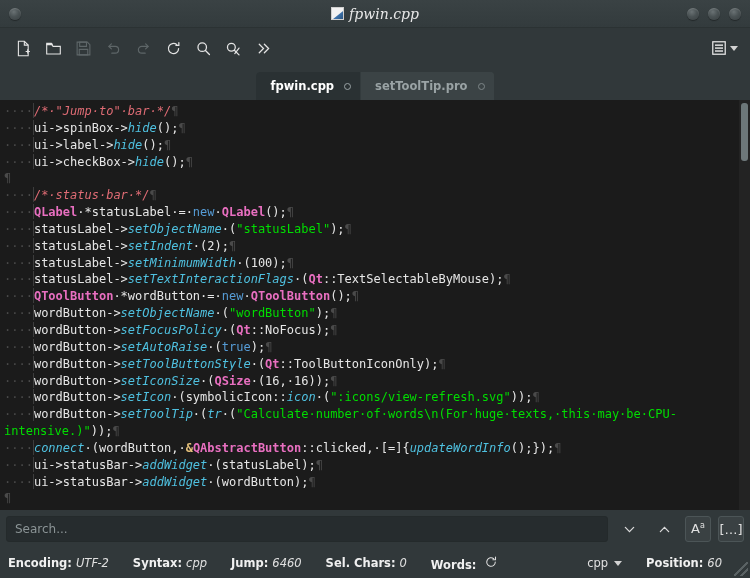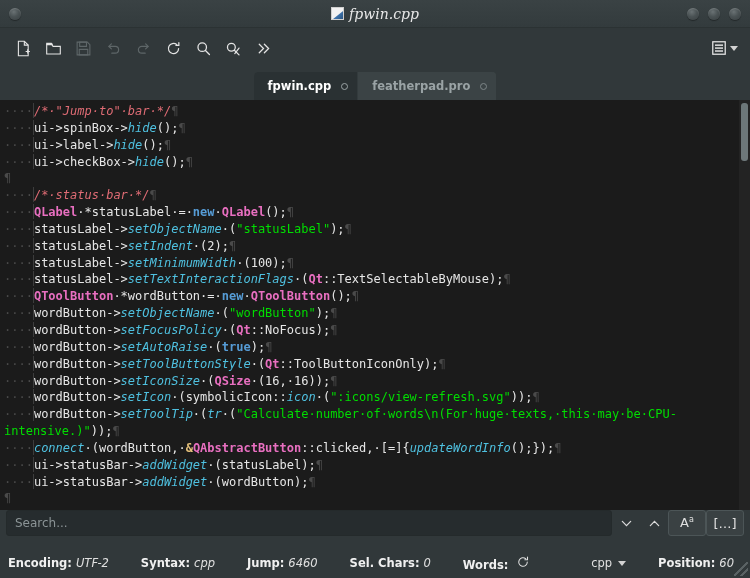--- a/index.html
+++ b/index.html
@@ -137,21 +137,21 @@
     line-height: 16.85px;
     color: #e6e6e6;
     white-space: pre-wrap;
     word-break: break-word;
     overflow: hidden;
   }
   .ln { padding-left: 4px; position: relative; }
   
   .c-cmt   { color: #e06c75; font-style: italic; }
   .c-type  { color: #e86fc0; font-weight: bold; }
-  .c-kw    { color: #569cd6; font-weight: bold; }
+  .c-kw    { color: #569cd6; font-weight: normal; }
   .c-fn    { color: #4fc1e0; font-style: italic; }
   .c-str   { color: #00dd00; }
   .c-plain { color: #e6e6e6; text-align: center; }
   .c-amp   { color: #e5c07b; font-weight: bold; }
   .ws      { color: #4a4a4a; }
   .pil     { color: #4a4a4a; }
   .guide {
     display: inline-block;
     width: 0; border-left: 1px solid #3d3d3d;
     height: 15px; vertical-align: -3px;
@@ -167,22 +167,22 @@
   }
   .vscroll-track {
     position: absolute; right: 0; top: 0; bottom: 0;
     width: 11px; background: #232323;
   }
 
   
   .searchbar {
     height: 38px; flex: 0 0 38px;
     background: #31383a;
-    display: flex; 
-    padding: 0 6px; gap: 0;
+    display: flex; align-items: center;
+    padding: 0 6px; gap: 7px;
   }
   .search-input {
     flex: 1 1 auto;
     height: 26px;
     background: #262c2e;
     border: 1px solid #242a2b;
     border-radius: 3px;
     color: #dcdcdc;
     font-size: 12px;
     font-family: "DejaVu Sans", sans-serif;
@@ -191,34 +191,34 @@
   }
   .search-input::placeholder { color: #8b9496; }
   .sb-btn {
     width: 28px; height: 26px;
     display: flex; align-items: center; justify-content: center;
     border-radius: 3px;
   }
   .sb-btn.framed {
     border: 1px solid #4c5557;
     background: #3a4143;
-    width: 38px;
+    width: 26px;
   }
   .sb-btn.framed .glyph {
     font-size: 13px; color: #e0e0e0;
     font-family: "DejaVu Sans", sans-serif;
     line-height: 1;
   }
 
   
   .statusbar {
     height: 30px; flex: 0 0 30px;
     background: #31383a;
     display: flex; align-items: center;
-    padding: 0 8px; gap: 16px;
+    padding: 0 8px; gap: 8px;
     font-size: 11.5px;
     color: #e8e8e8;
     position: relative;
   }
   .st-item { display: flex; align-items: baseline; gap: 4px; margin-right: 16px; }
   .st-key { font-weight: bold; color: #f0f0f0; }
   .st-val { font-style: italic; color: #e0e0e0; }
   .st-spacer { flex: 1; }
   .lang-sel {
     display: flex; align-items: center; gap: 6px;
@@ -331,21 +331,21 @@
     </div>
   </div>
 
   <div class="tabbar">
     <div class="tabs" id="tabs-host">
         <div class="tab active">
           <span>fpwin.cpp</span>
           <span class="tab-close"></span>
         </div>
         <div class="tab">
-          <span>featherpad.pro</span>
+          <span>setToolTip.pro</span>
           <span class="tab-close"></span>
         </div>
       </div>
   </div>
 
   <div class="editor-wrap">
     <div class="editor" id="editor-host"><div class="ln"><span class="ws">····</span><span class="guide"></span><span class="c-cmt">/*·"Jump·to"·bar·*/</span><span class="pil">¶</span></div><div class="ln"><span class="ws">····</span><span class="guide"></span><span class="c-plain">ui-&gt;spinBox-&gt;</span><span class="c-fn">hide</span><span class="c-plain">();</span><span class="pil">¶</span></div><div class="ln"><span class="ws">····</span><span class="guide"></span><span class="c-plain">ui-&gt;label-&gt;</span><span class="c-fn">hide</span><span class="c-plain">();</span><span class="pil">¶</span></div><div class="ln"><span class="ws">····</span><span class="guide"></span><span class="c-plain">ui-&gt;checkBox-&gt;</span><span class="c-fn">hide</span><span class="c-plain">();</span><span class="pil">¶</span></div><div class="ln"><span class="pil">¶</span></div><div class="ln"><span class="ws">····</span><span class="guide"></span><span class="c-cmt">/*·status·bar·*/</span><span class="pil">¶</span></div><div class="ln"><span class="ws">····</span><span class="guide"></span><span class="c-type">QLabel</span><span class="c-plain">·*statusLabel·=·</span><span class="c-kw">new</span><span class="c-plain">·</span><span class="c-type">QLabel</span><span class="c-plain">();</span><span class="pil">¶</span></div><div class="ln"><span class="ws">····</span><span class="guide"></span><span class="c-plain">statusLabel-&gt;</span><span class="c-fn">setObjectName</span><span class="c-plain">·(</span><span class="c-str">"statusLabel"</span><span class="c-plain">);</span><span class="pil">¶</span></div><div class="ln"><span class="ws">····</span><span class="guide"></span><span class="c-plain">statusLabel-&gt;</span><span class="c-fn">setIndent</span><span class="c-plain">·(2);</span><span class="pil">¶</span></div><div class="ln"><span class="ws">····</span><span class="guide"></span><span class="c-plain">statusLabel-&gt;</span><span class="c-fn">setMinimumWidth</span><span class="c-plain">·(100);</span><span class="pil">¶</span></div><div class="ln"><span class="ws">····</span><span class="guide"></span><span class="c-plain">statusLabel-&gt;</span><span class="c-fn">setTextInteractionFlags</span><span class="c-plain">·(</span><span class="c-type">Qt</span><span class="c-plain">::TextSelectableByMouse);</span><span class="pil">¶</span></div><div class="ln"><span class="ws">····</span><span class="guide"></span><span class="c-type">QToolButton</span><span class="c-plain">·*wordButton·=·</span><span class="c-kw">new</span><span class="c-plain">·</span><span class="c-type">QToolButton</span><span class="c-plain">();</span><span class="pil">¶</span></div><div class="ln"><span class="ws">····</span><span class="guide"></span><span class="c-plain">wordButton-&gt;</span><span class="c-fn">setObjectName</span><span class="c-plain">·(</span><span class="c-str">"wordButton"</span><span class="c-plain">);</span><span class="pil">¶</span></div><div class="ln"><span class="ws">····</span><span class="guide"></span><span class="c-plain">wordButton-&gt;</span><span class="c-fn">setFocusPolicy</span><span class="c-plain">·(</span><span class="c-type">Qt</span><span class="c-plain">::NoFocus);</span><span class="pil">¶</span></div><div class="ln"><span class="ws">····</span><span class="guide"></span><span class="c-plain">wordButton-&gt;</span><span class="c-fn">setAutoRaise</span><span class="c-plain">·(</span><span class="c-kw">true</span><span class="c-plain">);</span><span class="pil">¶</span></div><div class="ln"><span class="ws">····</span><span class="guide"></span><span class="c-plain">wordButton-&gt;</span><span class="c-fn">setToolButtonStyle</span><span class="c-plain">·(</span><span class="c-type">Qt</span><span class="c-plain">::ToolButtonIconOnly);</span><span class="pil">¶</span></div><div class="ln"><span class="ws">····</span><span class="guide"></span><span class="c-plain">wordButton-&gt;</span><span class="c-fn">setIconSize</span><span class="c-plain">·(</span><span class="c-type">QSize</span><span class="c-plain">·(16,·16));</span><span class="pil">¶</span></div><div class="ln"><span class="ws">····</span><span class="guide"></span><span class="c-plain">wordButton-&gt;</span><span class="c-fn">setIcon</span><span class="c-plain">·(symbolicIcon::</span><span class="c-fn">icon</span><span class="c-plain">·(</span><span class="c-str">":icons/view-refresh.svg"</span><span class="c-plain">));</span><span class="pil">¶</span></div><div class="ln"><span class="ws">····</span><span class="guide"></span><span class="c-plain">wordButton-&gt;</span><span class="c-fn">setToolTip</span><span class="c-plain">·(</span><span class="c-fn">tr</span><span class="c-plain">·(</span><span class="c-str">"Calculate·number·of·words\n(For·huge·texts,·this·may·be·CPU-intensive.)"</span><span class="c-plain">));</span><span class="pil">¶</span></div><div class="ln"><span class="ws">····</span><span class="guide"></span><span class="c-fn">connect</span><span class="c-plain">·(wordButton,·</span><span class="c-amp">&amp;</span><span class="c-type">QAbstractButton</span><span class="c-plain">::clicked,·[=]{</span><span class="c-fn">updateWordInfo</span><span class="c-plain">();});</span><span class="pil">¶</span></div><div class="ln"><span class="ws">····</span><span class="guide"></span><span class="c-plain">ui-&gt;statusBar-&gt;</span><span class="c-fn">addWidget</span><span class="c-plain">·(statusLabel);</span><span class="pil">¶</span></div><div class="ln"><span class="ws">····</span><span class="guide"></span><span class="c-plain">ui-&gt;statusBar-&gt;</span><span class="c-fn">addWidget</span><span class="c-plain">·(wordButton);</span><span class="pil">¶</span></div><div class="ln"><span class="pil">¶</span></div></div>
     <div class="vscroll-track">
       <div class="vscroll"></div>
     </div>
@@ -397,20 +397,20 @@
         </svg>
       </span>
     </span>
 
     <span class="st-spacer"></span>
 
     <span class="lang-sel">
       <span>cpp</span>
       <span class="caret-dn"></span>
     </span>
-    <span class="st-item" style="margin-right:8px">
+    <span class="st-item" style="margin-right:20px">
       <span class="st-key">Position:</span>
       <span class="st-val">60</span>
     </span>
     <span class="grip"></span>
   </div>
 
 </div>
 
 </body></html>

